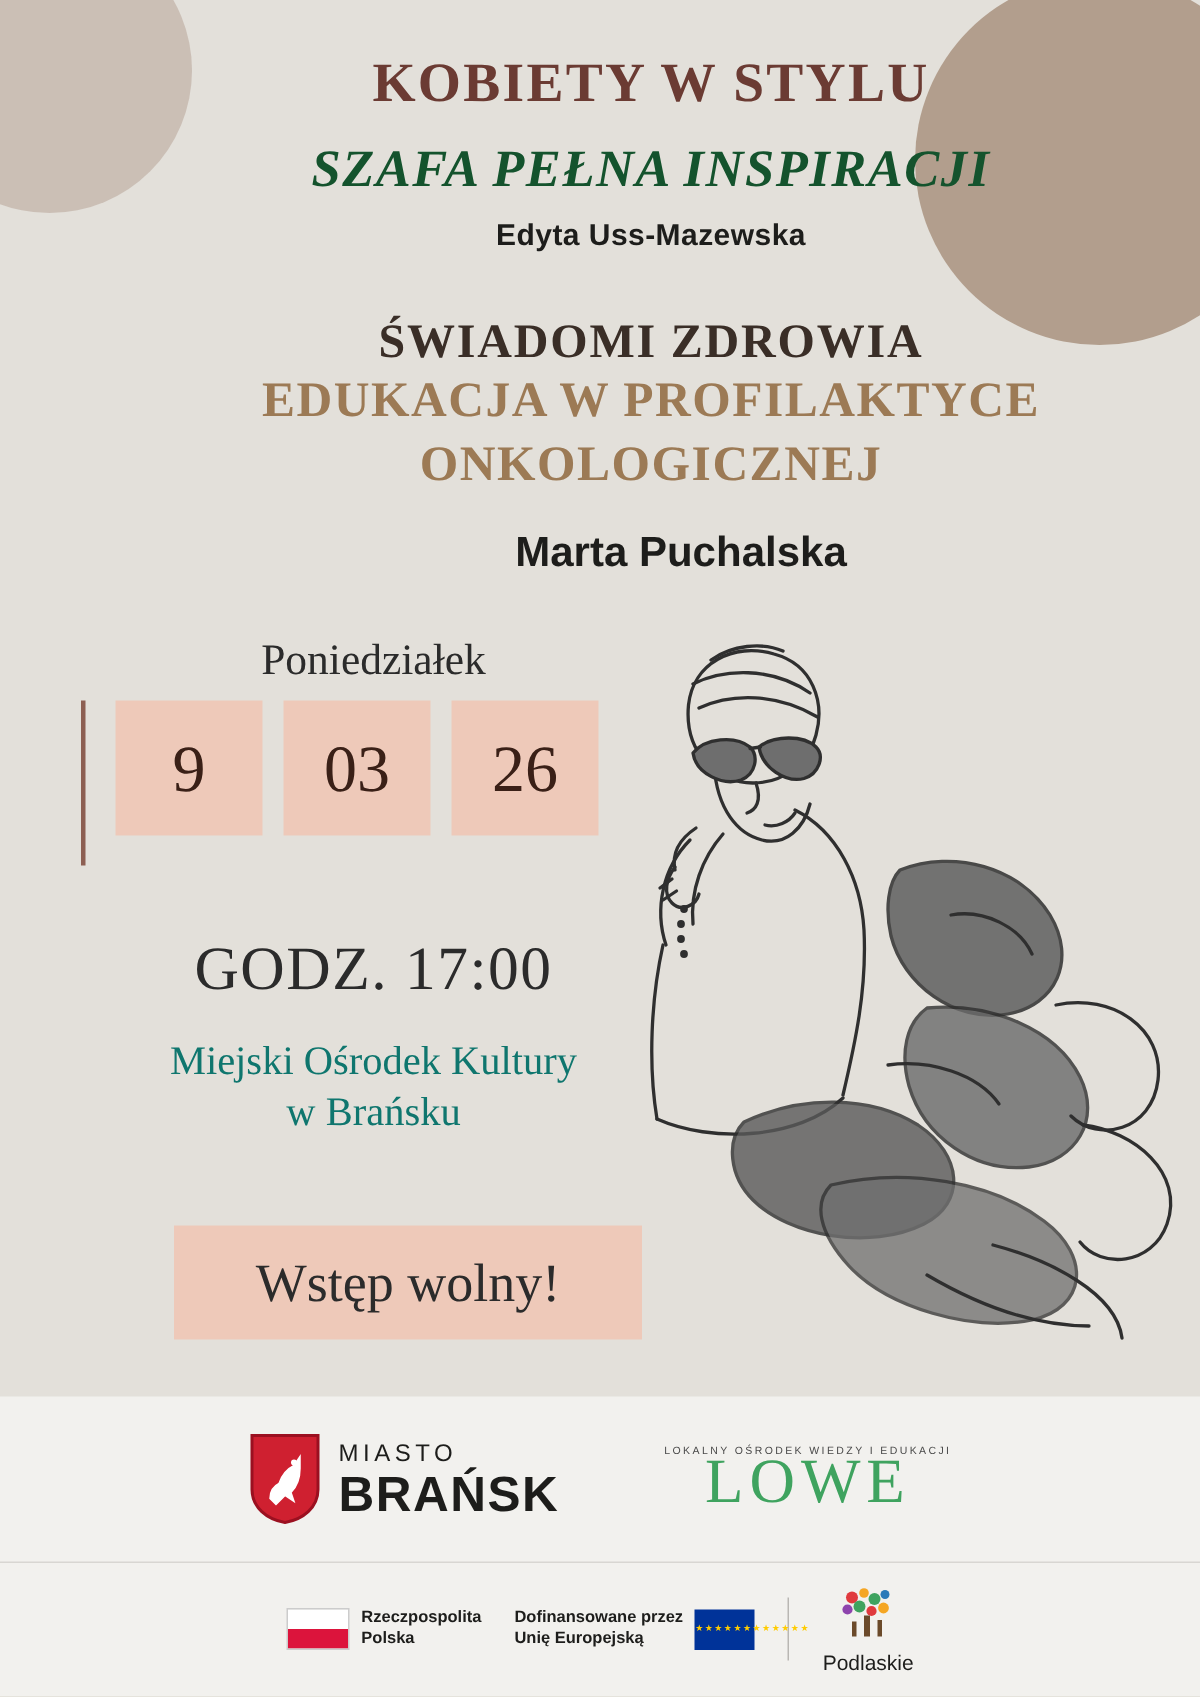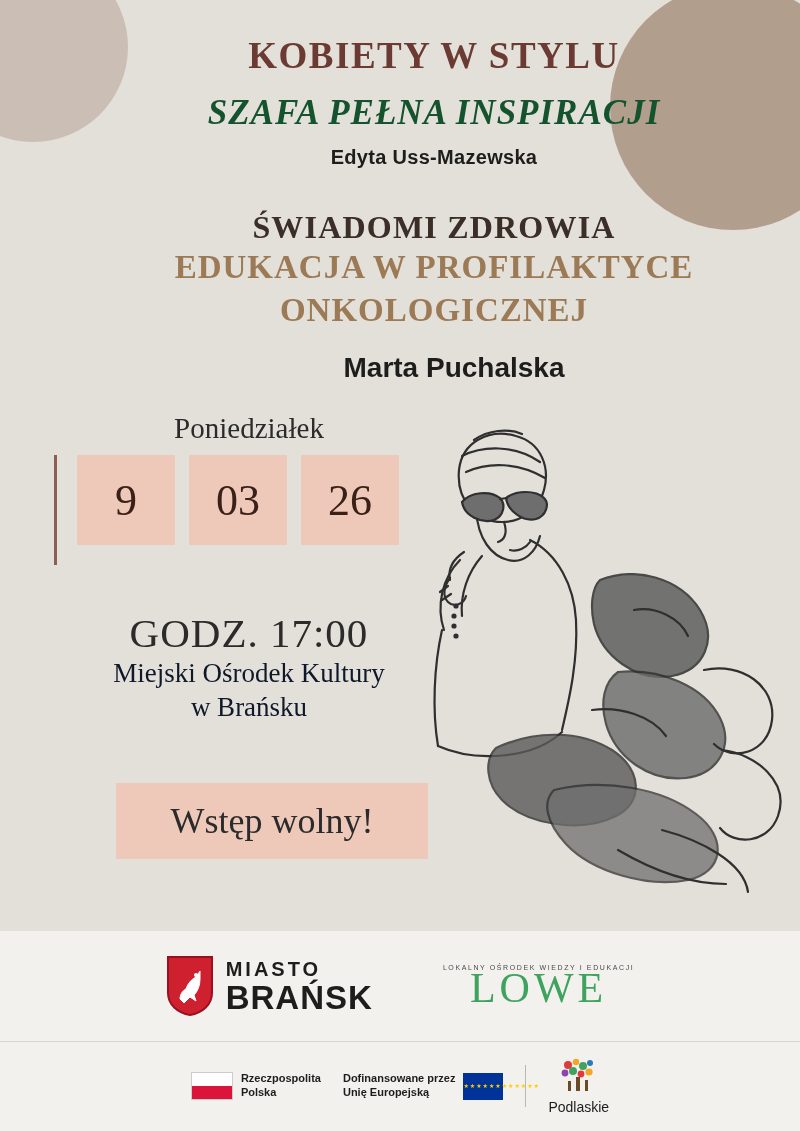--- a/index.html
+++ b/index.html
@@ -102,21 +102,21 @@
     font-weight: bold;
     font-size: 28px;
     color: #1d1d1b;
     margin-top: 20px;
     margin-left: 40px;
   }
   
   .info {
     position: absolute;
     left: 0;
-    top: 412px;
+    top: 424px;
     width: 420px;
   }
   .weekday {
     font-family: "Liberation Serif", serif;
     font-size: 29px;
     color: #2b2b2b;
     text-align: center;
     margin-left: 10px;
     margin-bottom: 10px;
   }
@@ -148,22 +148,23 @@
     font-size: 41px;
     color: #2b2b2b;
     text-align: center;
     margin-top: 44px;
     margin-left: 10px;
     letter-spacing: 1px;
   }
   .venue {
     font-family: "Liberation Serif", serif;
     font-size: 27px;
-    color: #0f172a;
-    text-align: center;
+    color: #0f766e;
+    text-align: center;
+    margin-top: 22px;
     margin-left: 10px;
     line-height: 1.25;
   }
   .free-entry {
     margin-top: 58px;
     margin-left: 82px;
     width: 312px;
     height: 76px;
     background: #eec9b9;
     display: flex;
@@ -204,22 +205,22 @@
     display: flex;
     align-items: center;
     gap: 12px;
   }
   .crest {
     width: 48px;
     height: 62px;
   }
   .bransk-text .miasto {
     font-family: "Liberation Sans", sans-serif;
-    font-weight: bold;
-    font-size: 20px;
+    font-weight: normal;
+    font-size: 16px;
     letter-spacing: 3px;
     color: #1d1d1b;
   }
   .bransk-text .bransk {
     font-family: "Liberation Sans", sans-serif;
     font-weight: bold;
     font-size: 33px;
     letter-spacing: 1px;
     color: #1d1d1b;
     line-height: 1;

